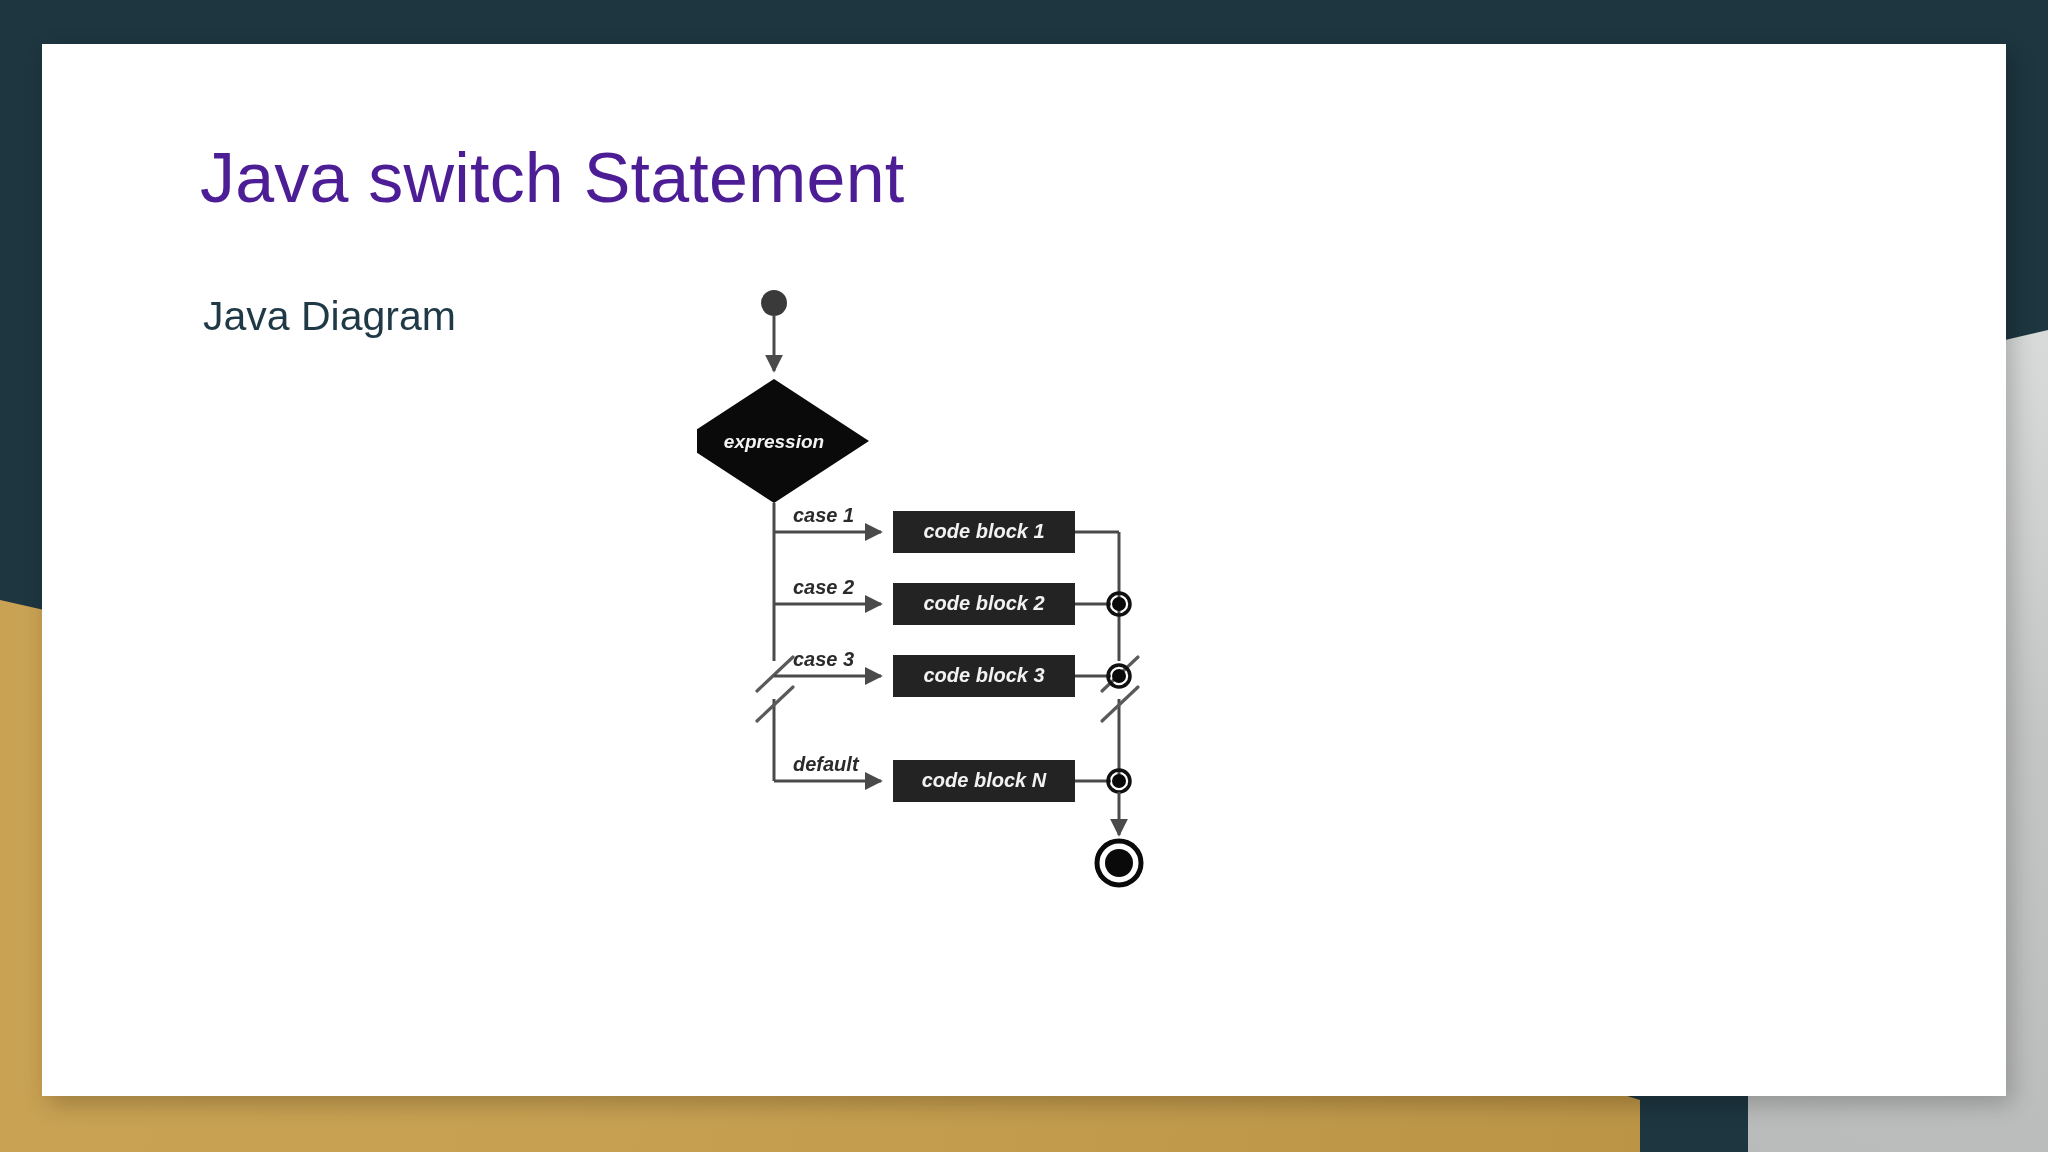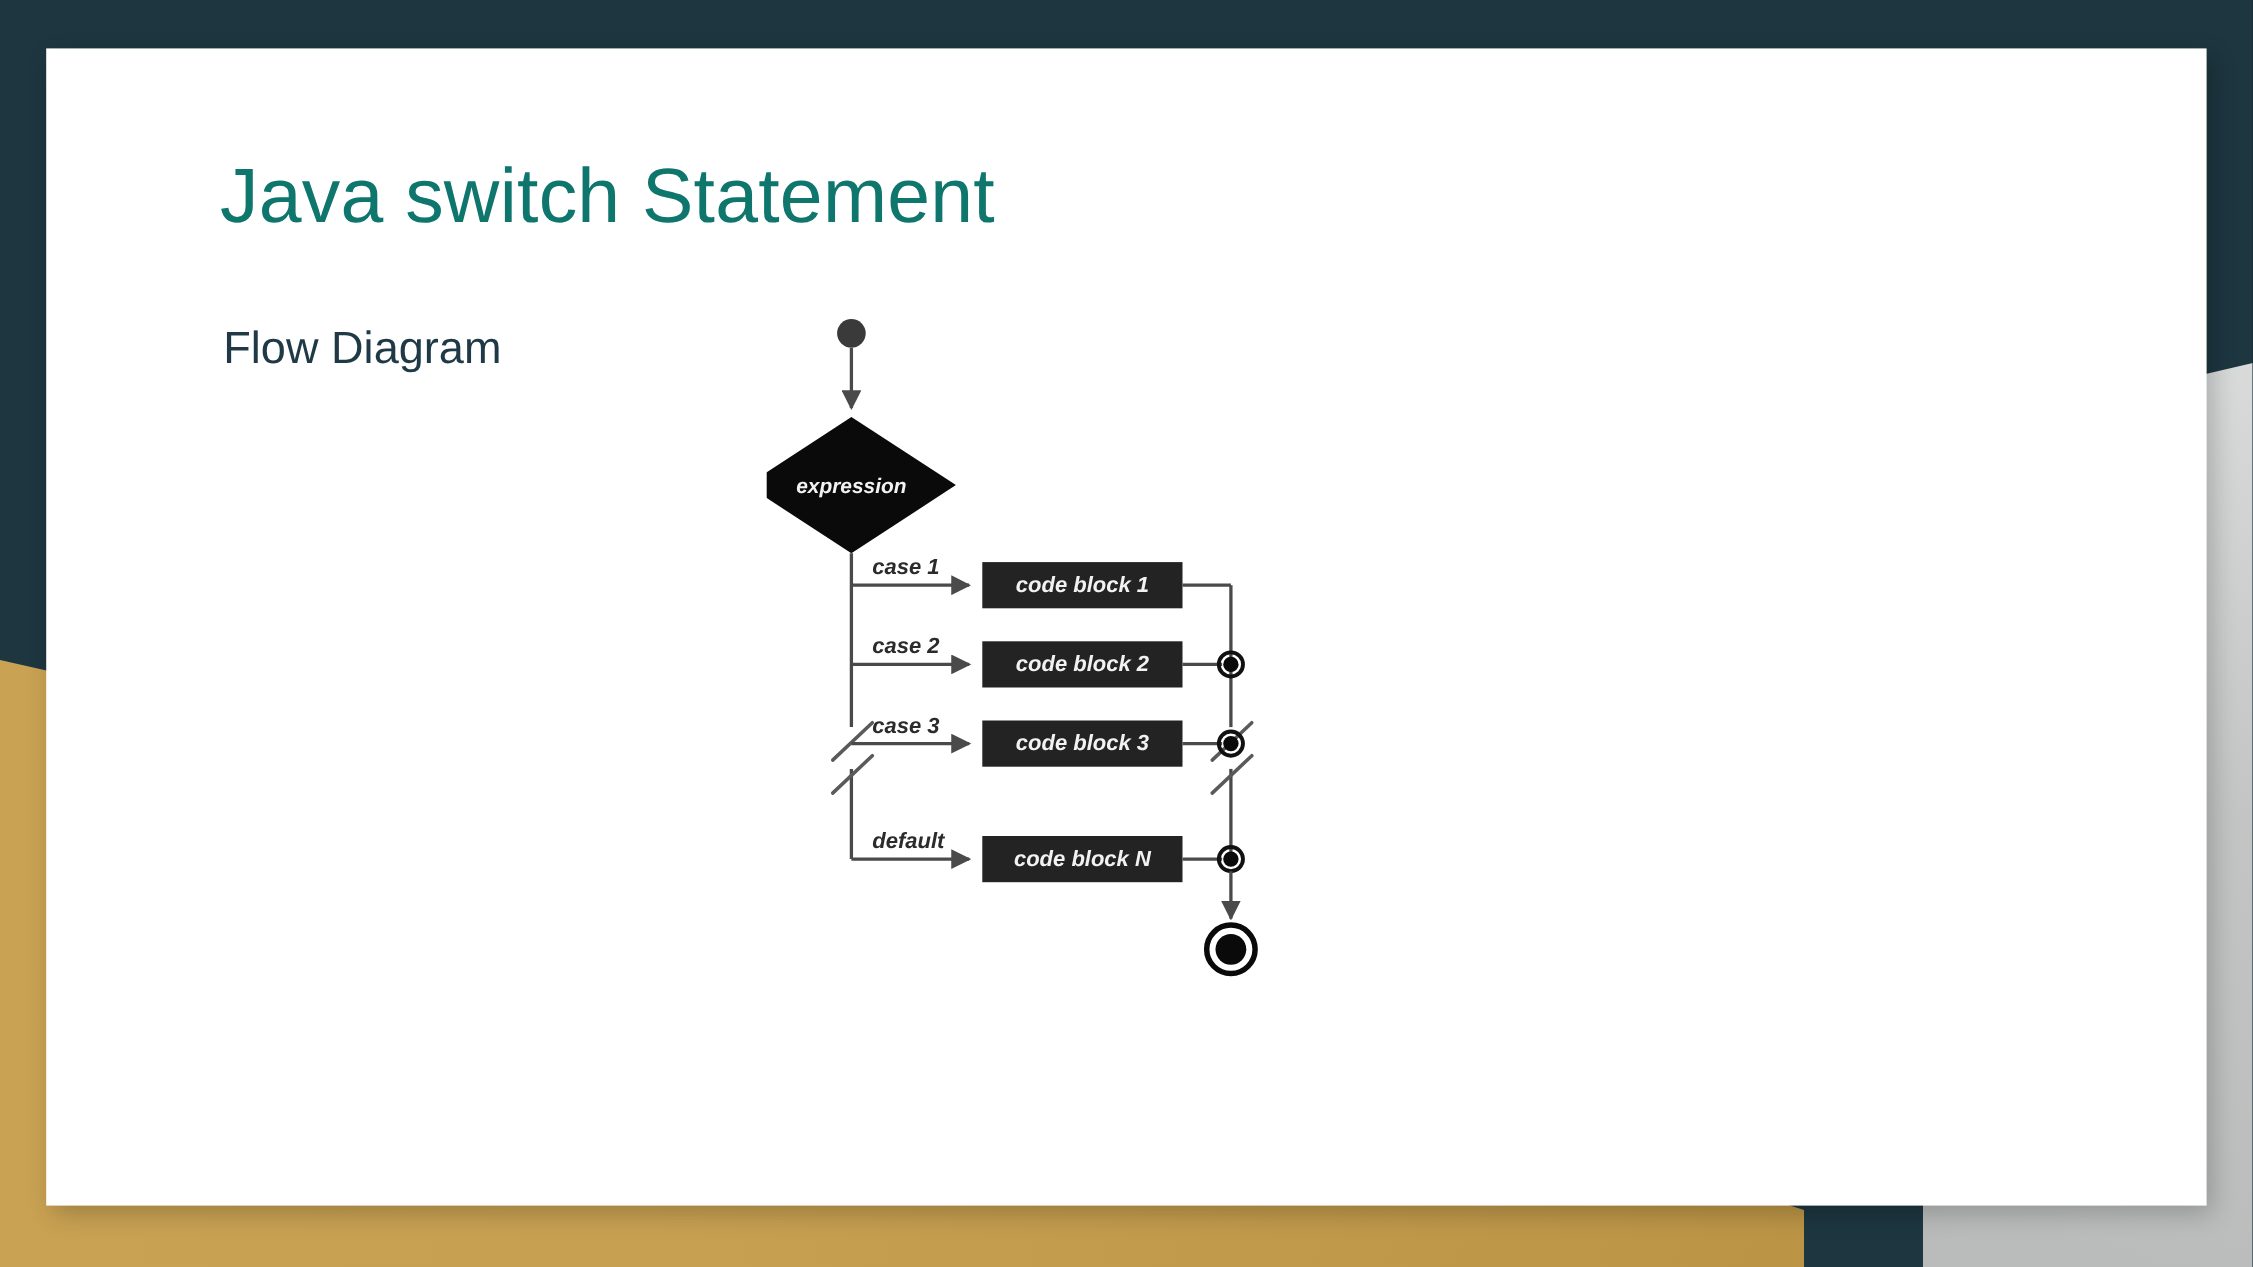--- a/index.html
+++ b/index.html
@@ -48,21 +48,21 @@
     background: #ffffff;
     box-shadow: 6px 8px 22px rgba(0,0,0,0.22);
   }
 
   #slide-title {
     position: absolute;
     left: 158px;
     top: 96px;
     font-size: 70px;
     line-height: 1.1;
-    color: #0f766e;
+    color: #4c1d95;
     font-weight: 400;
     letter-spacing: 0.2px;
     white-space: nowrap;
   }
   #slide-subtitle {
     position: absolute;
     left: 161px;
     top: 248px;
     font-size: 41px;
     line-height: 1.2;
@@ -95,21 +95,21 @@
 
 <div id="stage">
 
   <div class="deco" id="deco-gold"></div>
   <div class="deco" id="deco-silver"></div>
 
   <div id="slide">
 
     <div id="slide-title">Java switch Statement</div>
 
-    <div id="slide-subtitle">Flow Diagram</div>
+    <div id="slide-subtitle">Java Diagram</div>
 
     <div id="flow-figure">
       <svg viewBox="0 0 520 810" xmlns="http://www.w3.org/2000/svg">
 
         <defs>
           <marker id="arrow" viewBox="0 0 10 10" refX="9" refY="5" markerWidth="6" markerHeight="6" orient="auto-start-reverse">
             <path d="M 0 0 L 10 5 L 0 10 z" fill="#4a4a4a"></path>
           </marker>
         </defs>
 

